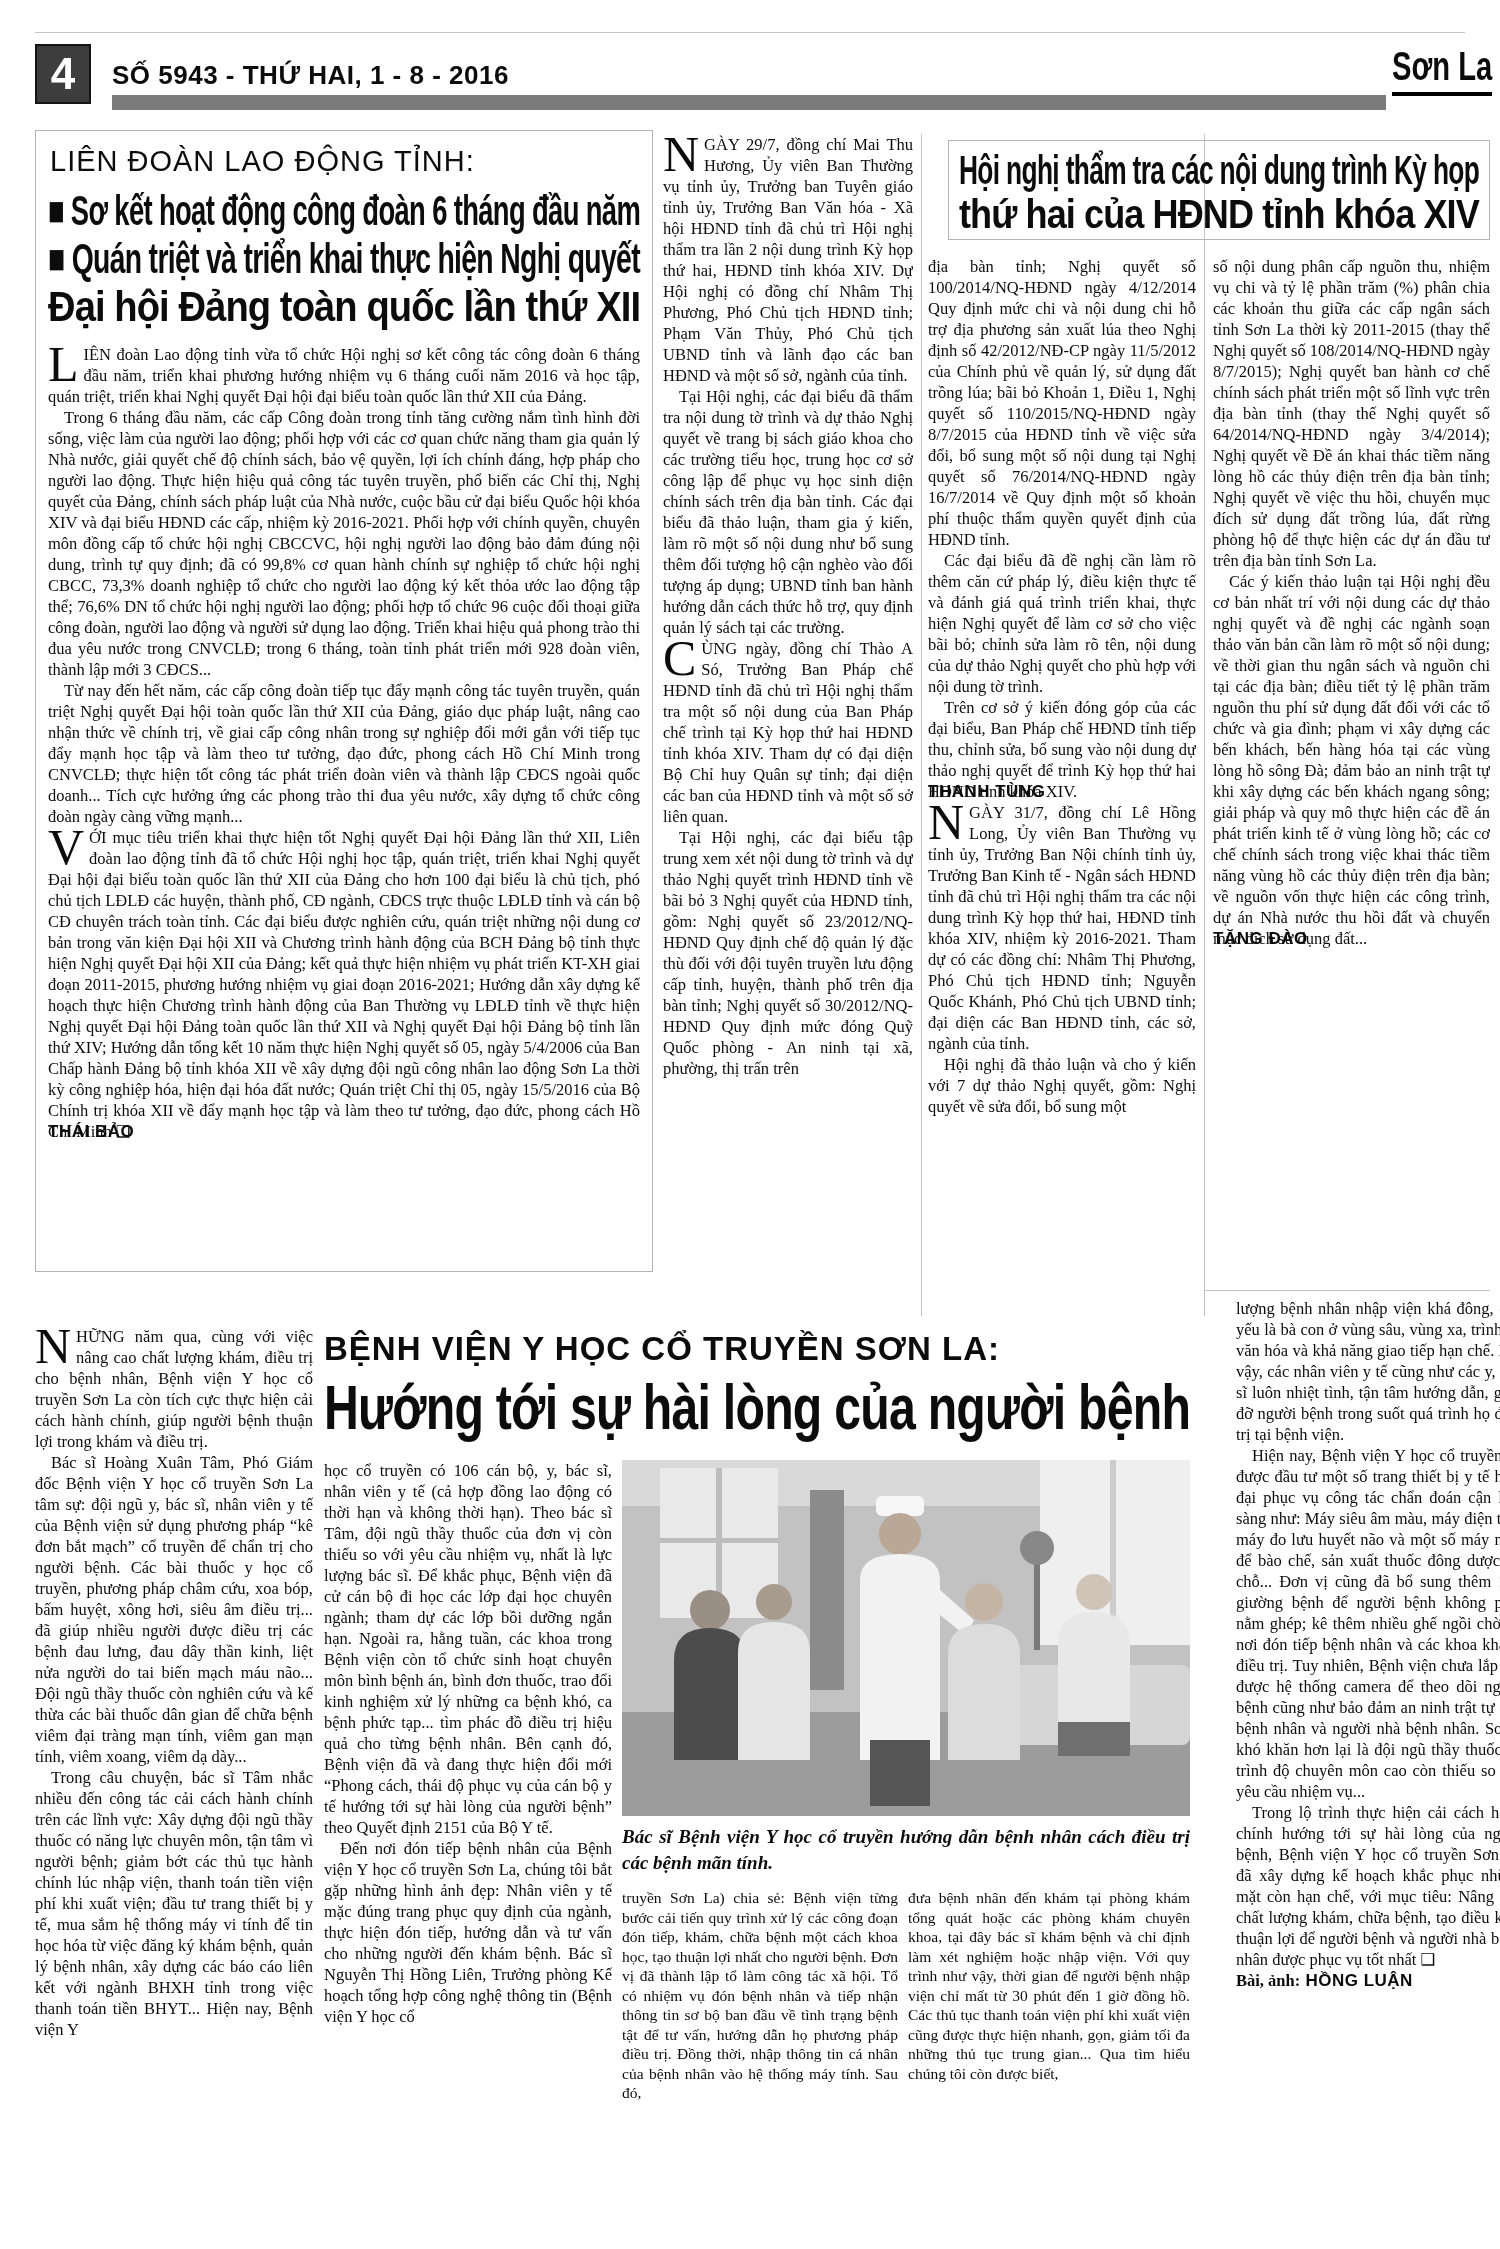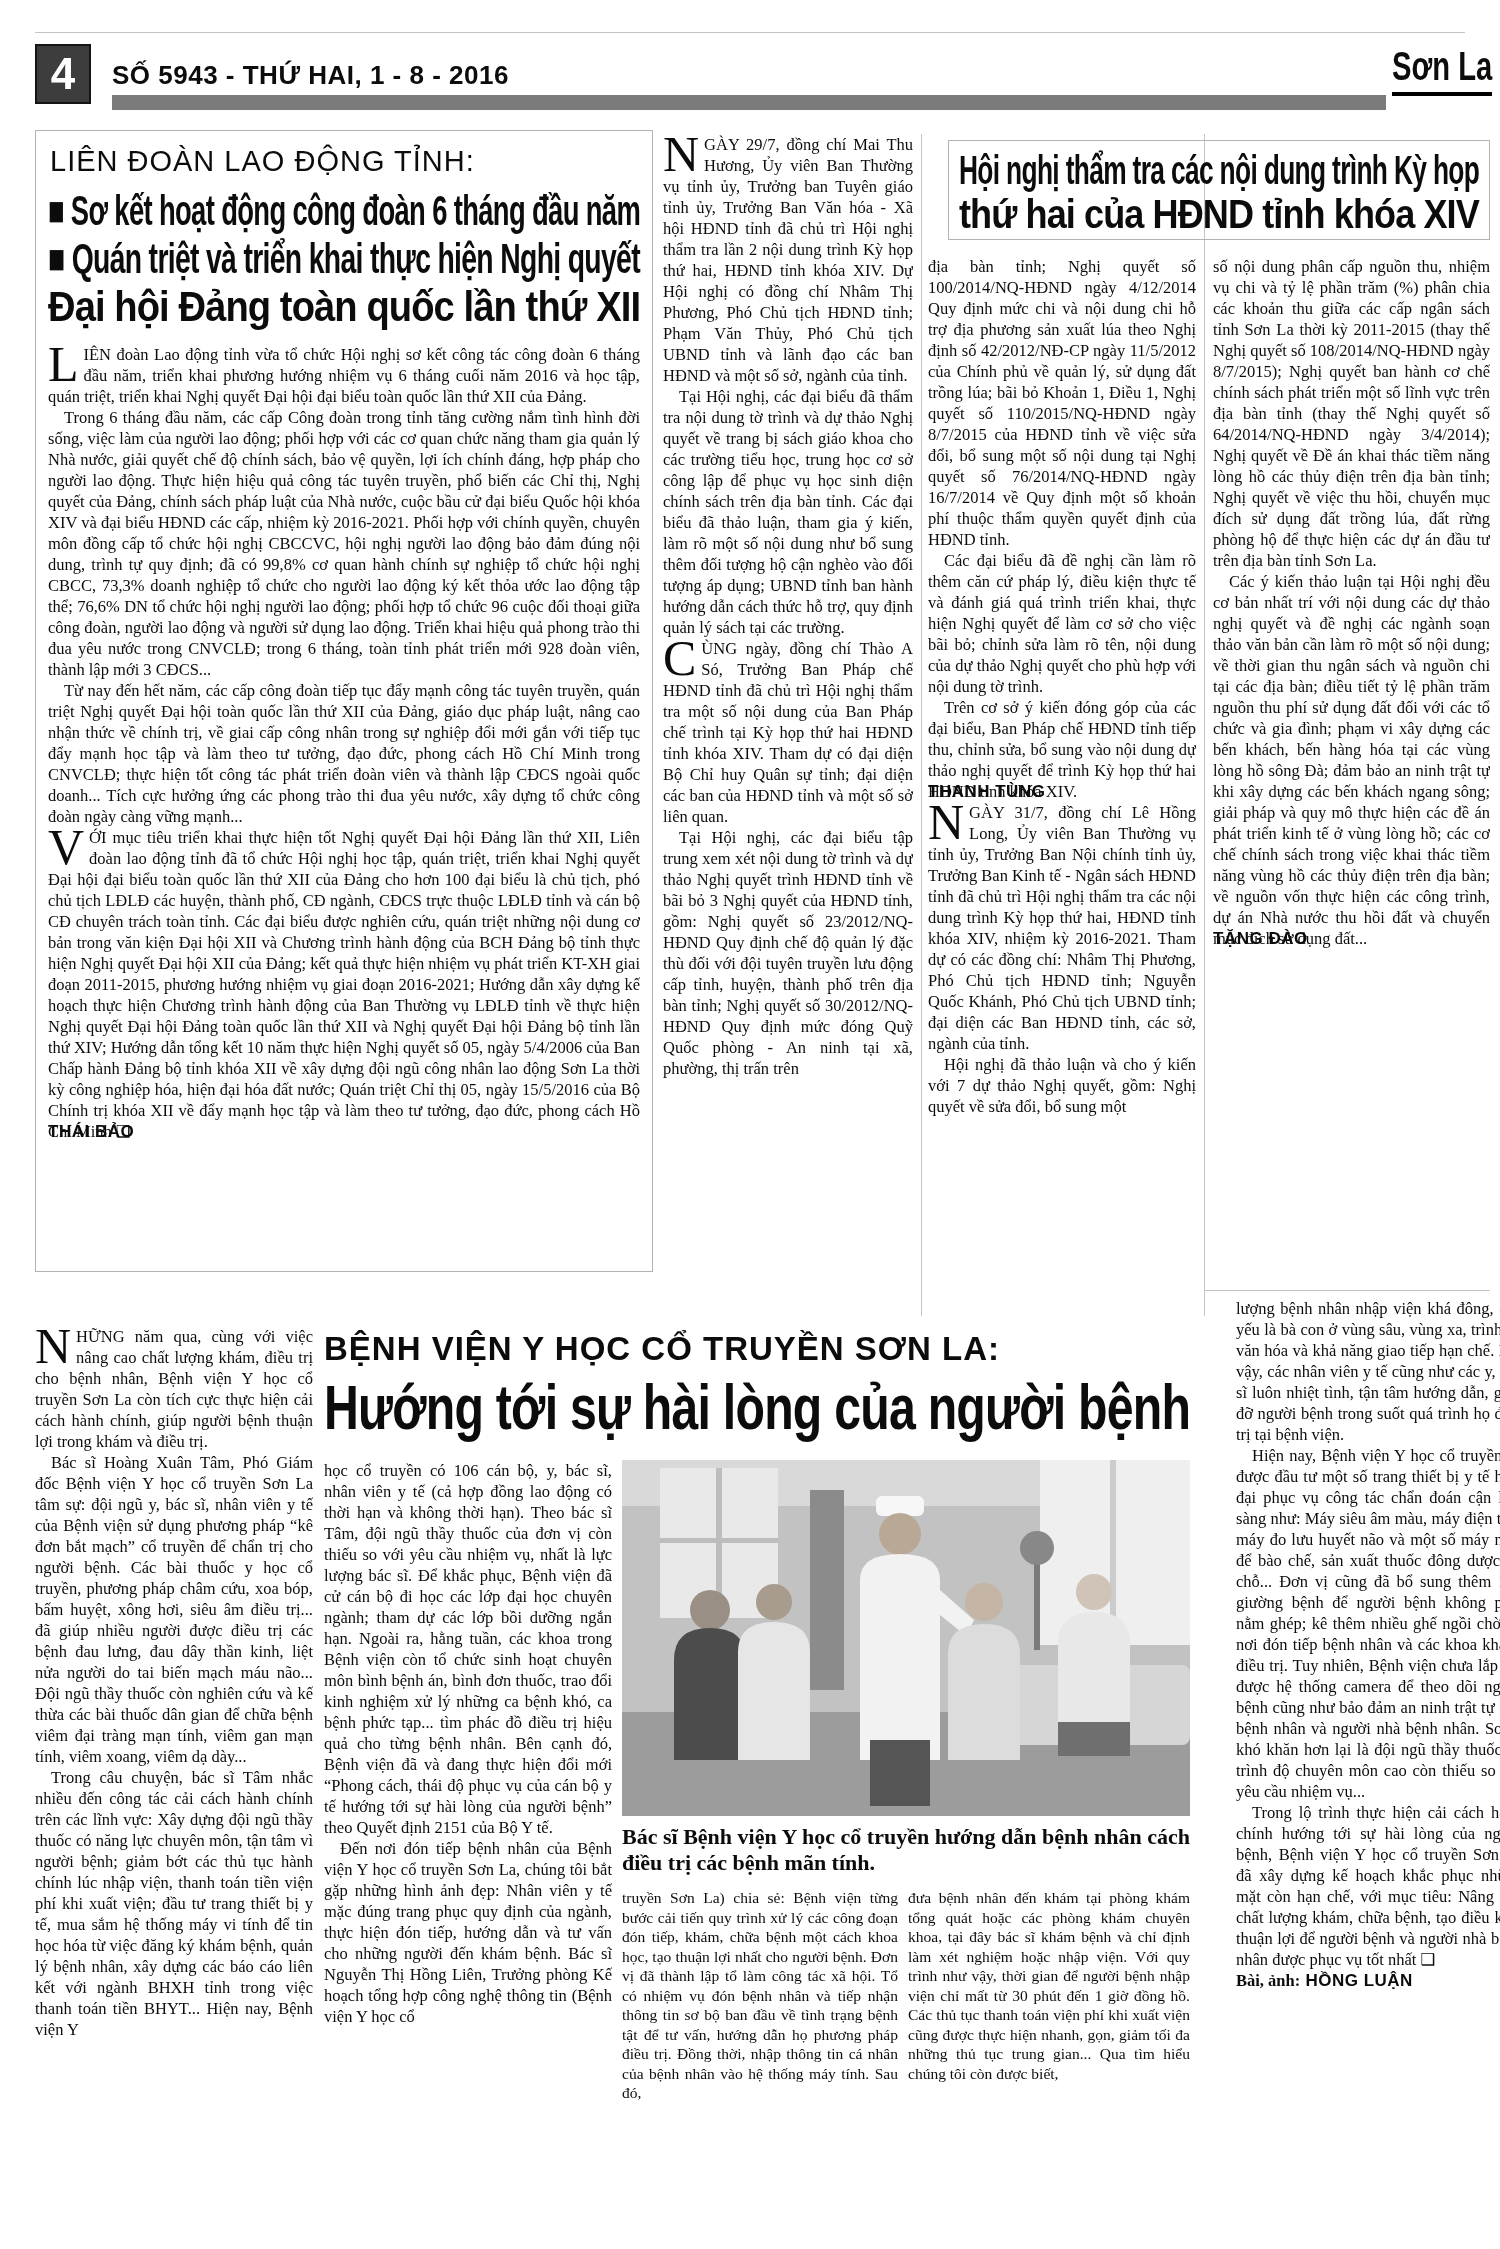--- a/index.html
+++ b/index.html
@@ -24,21 +24,21 @@
   .col p{margin:0;text-indent:16px;}
   .col p.dc, .col p.cont{text-indent:0;}
   .dropcap{float:left;font-size:50px;line-height:39px;padding:1px 5px 0 0;font-weight:normal;}
   .small{font-size:15.5px;line-height:19.5px;}
   .byline{font-family:"Liberation Sans",sans-serif;font-weight:bold;font-size:17px;
           text-align:left;letter-spacing:.5px;}
   .overlap{margin-top:-21px;}
   .byline-prefix{font-family:"Liberation Serif",serif;font-weight:bold;font-size:16.5px;letter-spacing:0;}
   
   .lightbox{border:1px solid #b3b3b3;}
-  #caption{font-weight:bold;font-size:22px;line-height:26px;text-align:justify;}
+  #caption{font-weight:bold;font-style:italic;font-size:19px;line-height:26px;text-align:justify;}
 </style>
 </head>
 <body>
 
 <div id="page">
 
   <div class="abs rule" style="left:35px;top:32px;width:1430px;height:1px;"></div>
   <div id="pagenum" class="abs" style="left:35px;top:44px;width:56px;height:60px;">4</div>
   <div id="issue" class="abs" style="left:112px;top:60px;width:700px;height:30px;">SỐ 5943 - THỨ HAI, 1 - 8 - 2016</div>
   <div id="graybar" class="abs" style="left:112px;top:95px;width:1274px;height:15px;"></div>

